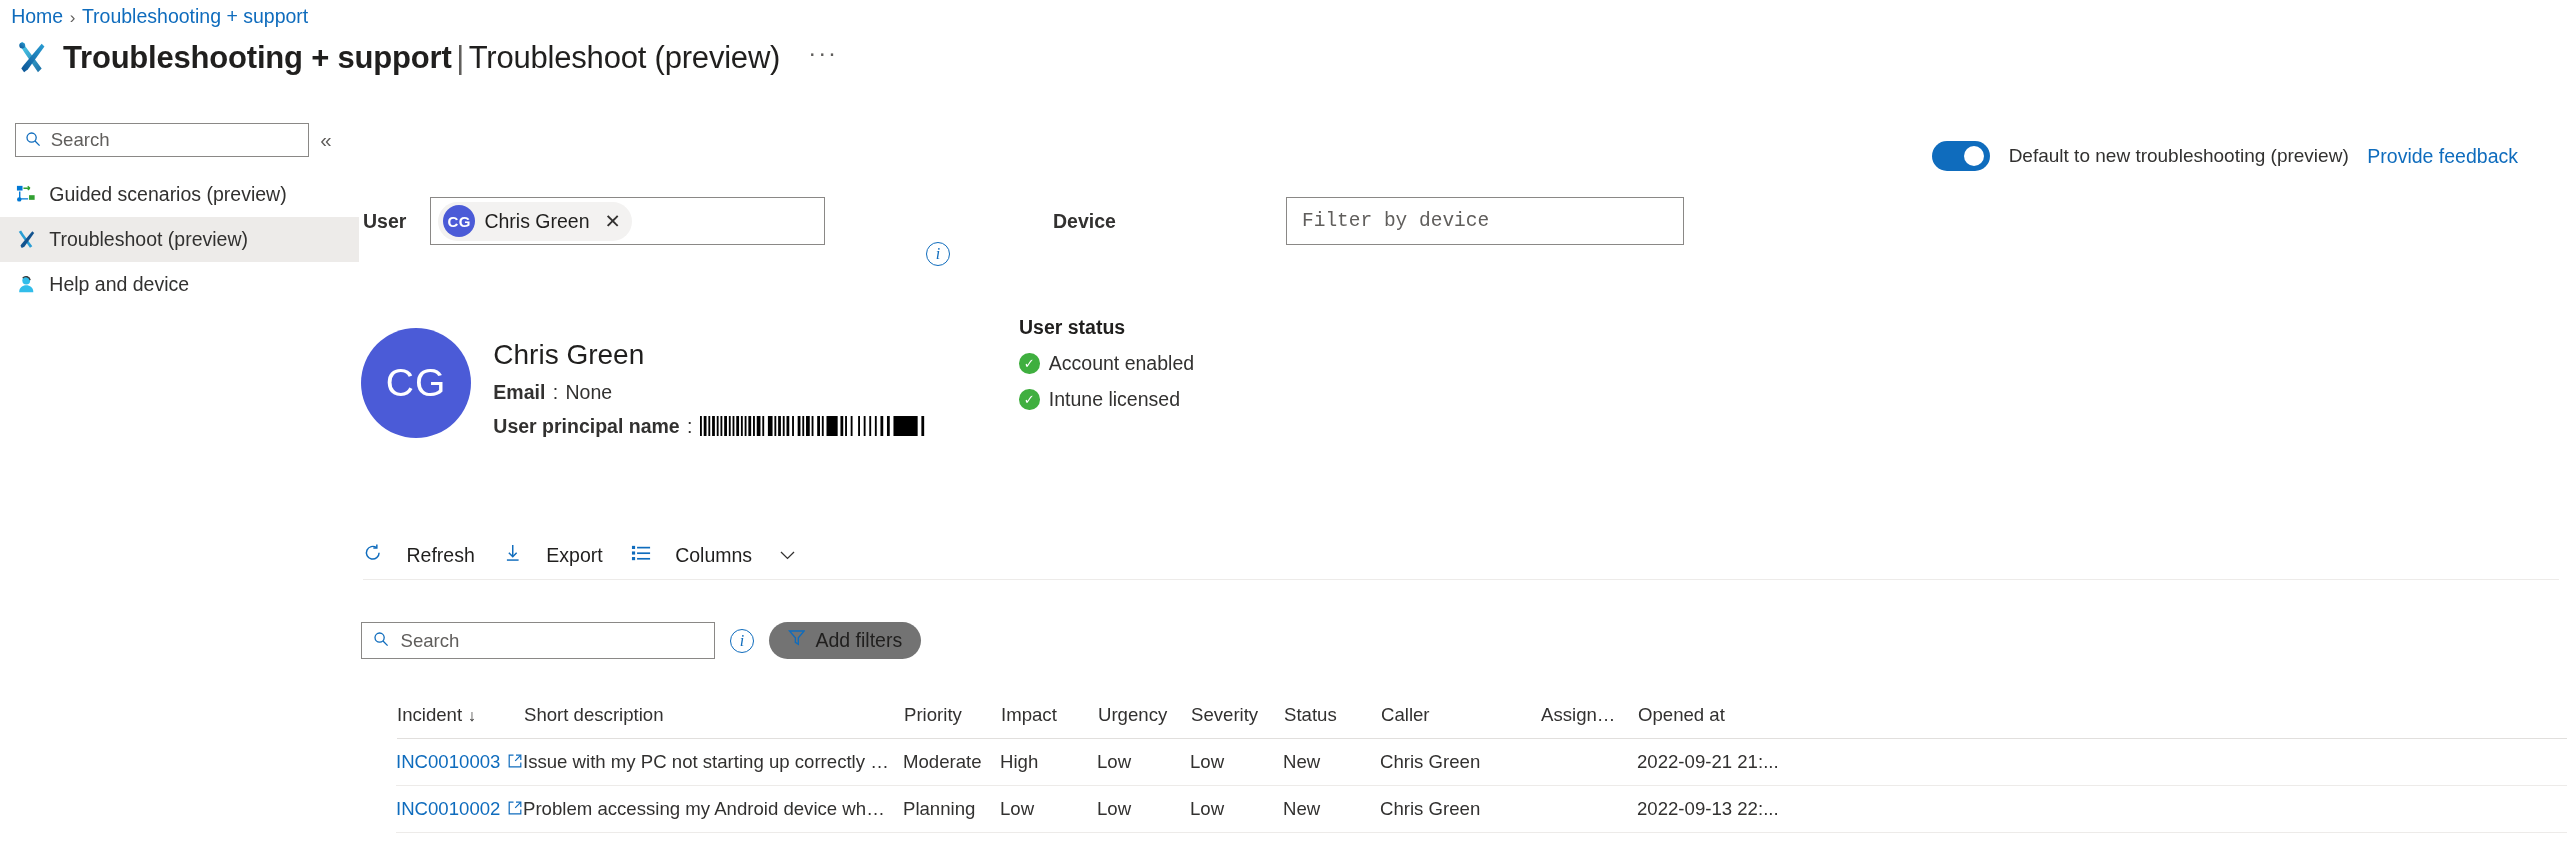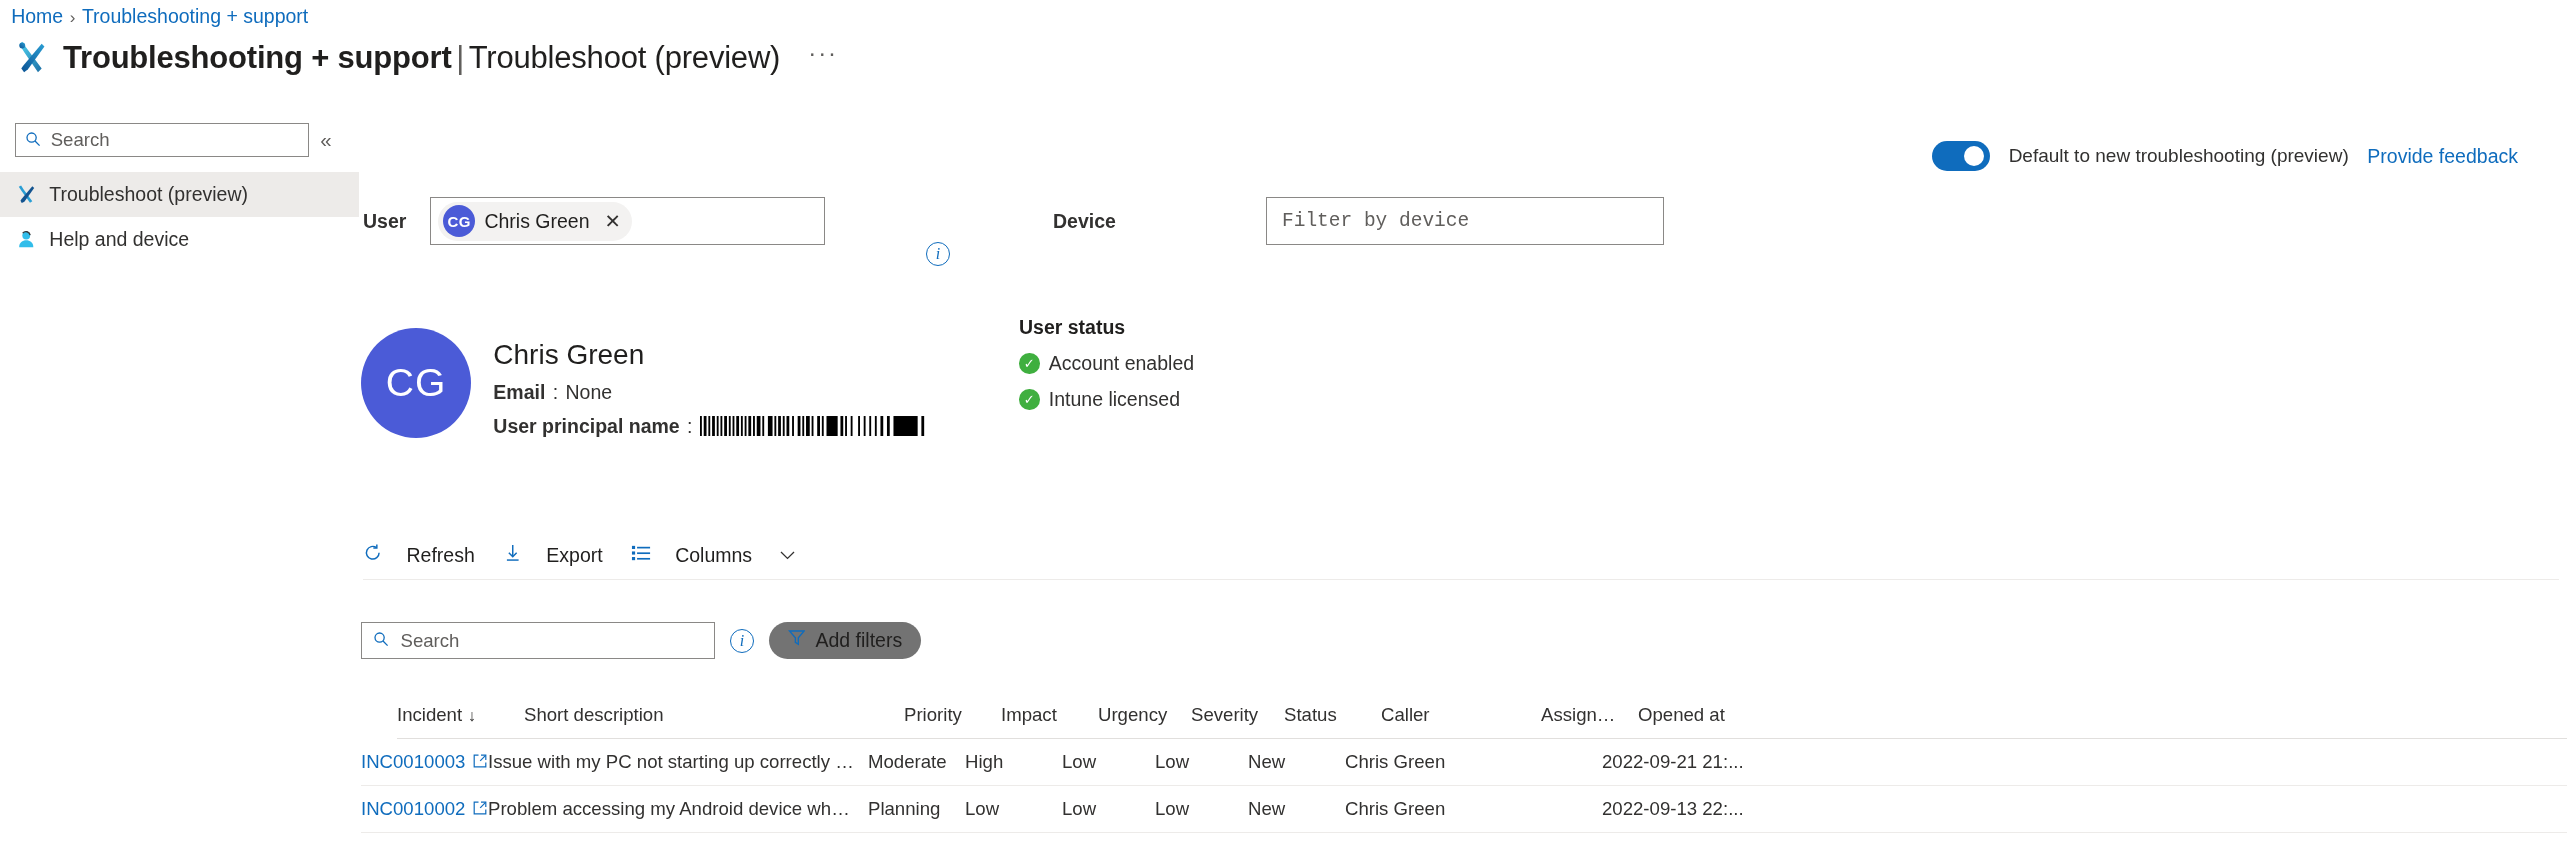--- a/index.html
+++ b/index.html
@@ -201,21 +201,21 @@
   .addfilters {
     display: flex; align-items: center; gap: 10.2px;
     background: #737373; border-radius: 18.6px; height: 37px; padding: 0 18.6px;
     font-size: 19.5px; color: #201f1e; cursor: pointer;
   }
 
   
   .grid { position: absolute; left: 361px; top: 692px; width: 2206px; }
   .grow { display: flex; align-items: center; height: 47px; border-bottom: 0.9px solid #edebe9; }
   .grow.head { font-size: 18.6px; color: #323130; border-bottom: 0.9px solid #e1dfdd; margin-left: 36px; }
-  .grow.data { font-size: 18.6px; color: #323130; }
+  .grow.data { font-size: 18.6px; color: #323130; margin-left: 35px; }
   .gc { padding-right: 13px; overflow: hidden; white-space: nowrap; text-overflow: ellipsis; }
   .c-incident { width: 127px; }
   .c-desc { width: 380px; }
   .c-priority { width: 97px; }
   .c-impact { width: 97px; }
   .c-urgency { width: 93px; }
   .c-severity { width: 93px; }
   .c-status { width: 97px; }
   .c-caller { width: 160px; }
   .c-assign { width: 97px; }
@@ -266,20 +266,32 @@
               <circle cx="6.6" cy="6.6" r="4.6" fill="none" stroke="#0f6cbd" stroke-width="1.3"></circle>
               <line x1="10" y1="10" x2="14.6" y2="14.6" stroke="#0f6cbd" stroke-width="1.3"></line>
             </svg>
         </span>
         <input type="text" placeholder="Search" style="">
       </div>
       <span class="collapse-btn">«</span>
     </div>
 
     <div class="nav-list">
+      <div class="nav-item">
+        <span class="nav-ico">
+          <svg width="20.5" height="20.5" viewBox="0 0 22 22">
+            <rect x="1" y="2" width="6" height="5" fill="#0078d4"></rect>
+            <rect x="14" y="12" width="6" height="5" fill="#32a032"></rect>
+            <path d="M8 4.5 H15 M15 4.5 l-2.4 -2 M15 4.5 l-2.4 2" stroke="#32a032" stroke-width="1.5" fill="none"></path>
+            <path d="M4 8 V16 H13" stroke="#0078d4" stroke-width="1.5" fill="none"></path>
+            <circle cx="3.5" cy="16.5" r="2.4" fill="#0078d4"></circle>
+          </svg>
+        </span>
+        <span>Guided scenarios (preview)</span>
+      </div>
 
       <div class="nav-item selected">
         <span class="nav-ico">
           <svg width="20.5" height="20.5" viewBox="0 0 22 22">
             <path d="M3 3 L5.5 1.6 L8 5.5 L17.5 18.5 L15 20 L6 7.6 Z" fill="#2a9ed4"></path>
             <path d="M17.5 2.5 L19.5 4.4 L9 19 L6.2 20.4 L4.8 18 L6 16 Z" fill="#13538f"></path>
           </svg>
         </span>
         <span>Troubleshoot (preview)</span>
       </div>
@@ -310,21 +322,21 @@
       <span class="filter-label">User</span>
       <div class="user-box">
         <div class="pill">
           <span class="pill-avatar">CG</span>
           <span class="pill-name">Chris Green</span>
           <span class="pill-x">✕</span>
         </div>
       </div>
     </div>
 
-    <div class="filter-group" style="margin-left:101px;">
+    <div class="filter-group" style="margin-left:101px;gap:20px;">
       <div class="device-col">
         <span class="filter-label device">Device</span>
         <span class="info-circle device-info">i</span>
       </div>
       <div class="device-box">
         <input type="text" placeholder="Filter by device" style="">
       </div>
     </div>
   </div>
 

